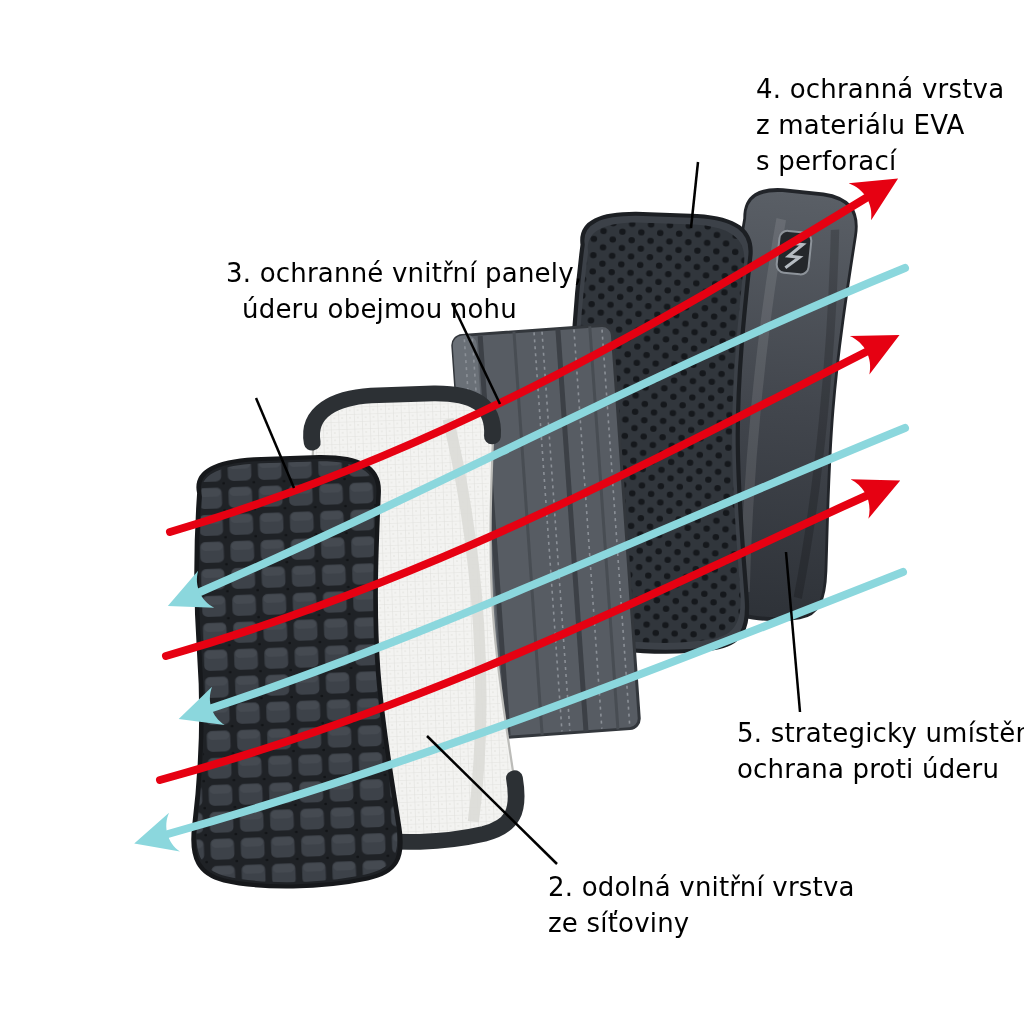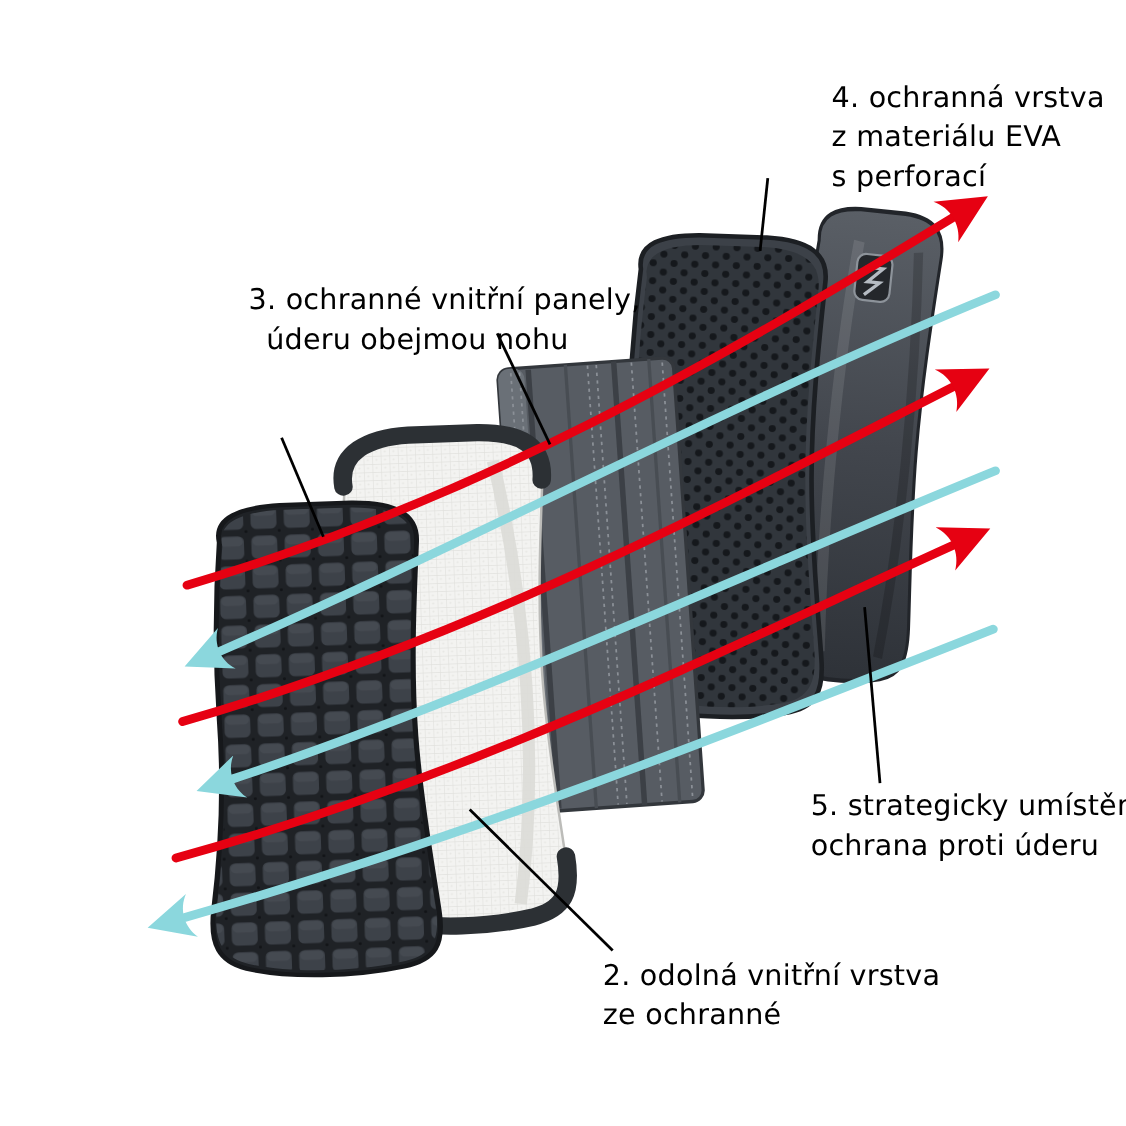--- a/index.html
+++ b/index.html
@@ -149,21 +149,21 @@
   </div>
 
   <div class="label" id="label-4">
     <span class="ln">4. ochranná vrstva</span>
     <span class="ln">z materiálu EVA</span>
     <span class="ln">s perforací</span>
   </div>
 
   <div class="label" id="label-2">
     <span class="ln">2. odolná vnitřní vrstva</span>
-    <span class="ln">ze ochranné</span>
+    <span class="ln">ze síťoviny</span>
   </div>
 
   <div class="label" id="label-5">
     <span class="ln">5. strategicky umístěná</span>
     <span class="ln">ochrana proti úderu</span>
   </div>
 
 </div>
 
 </body></html>

